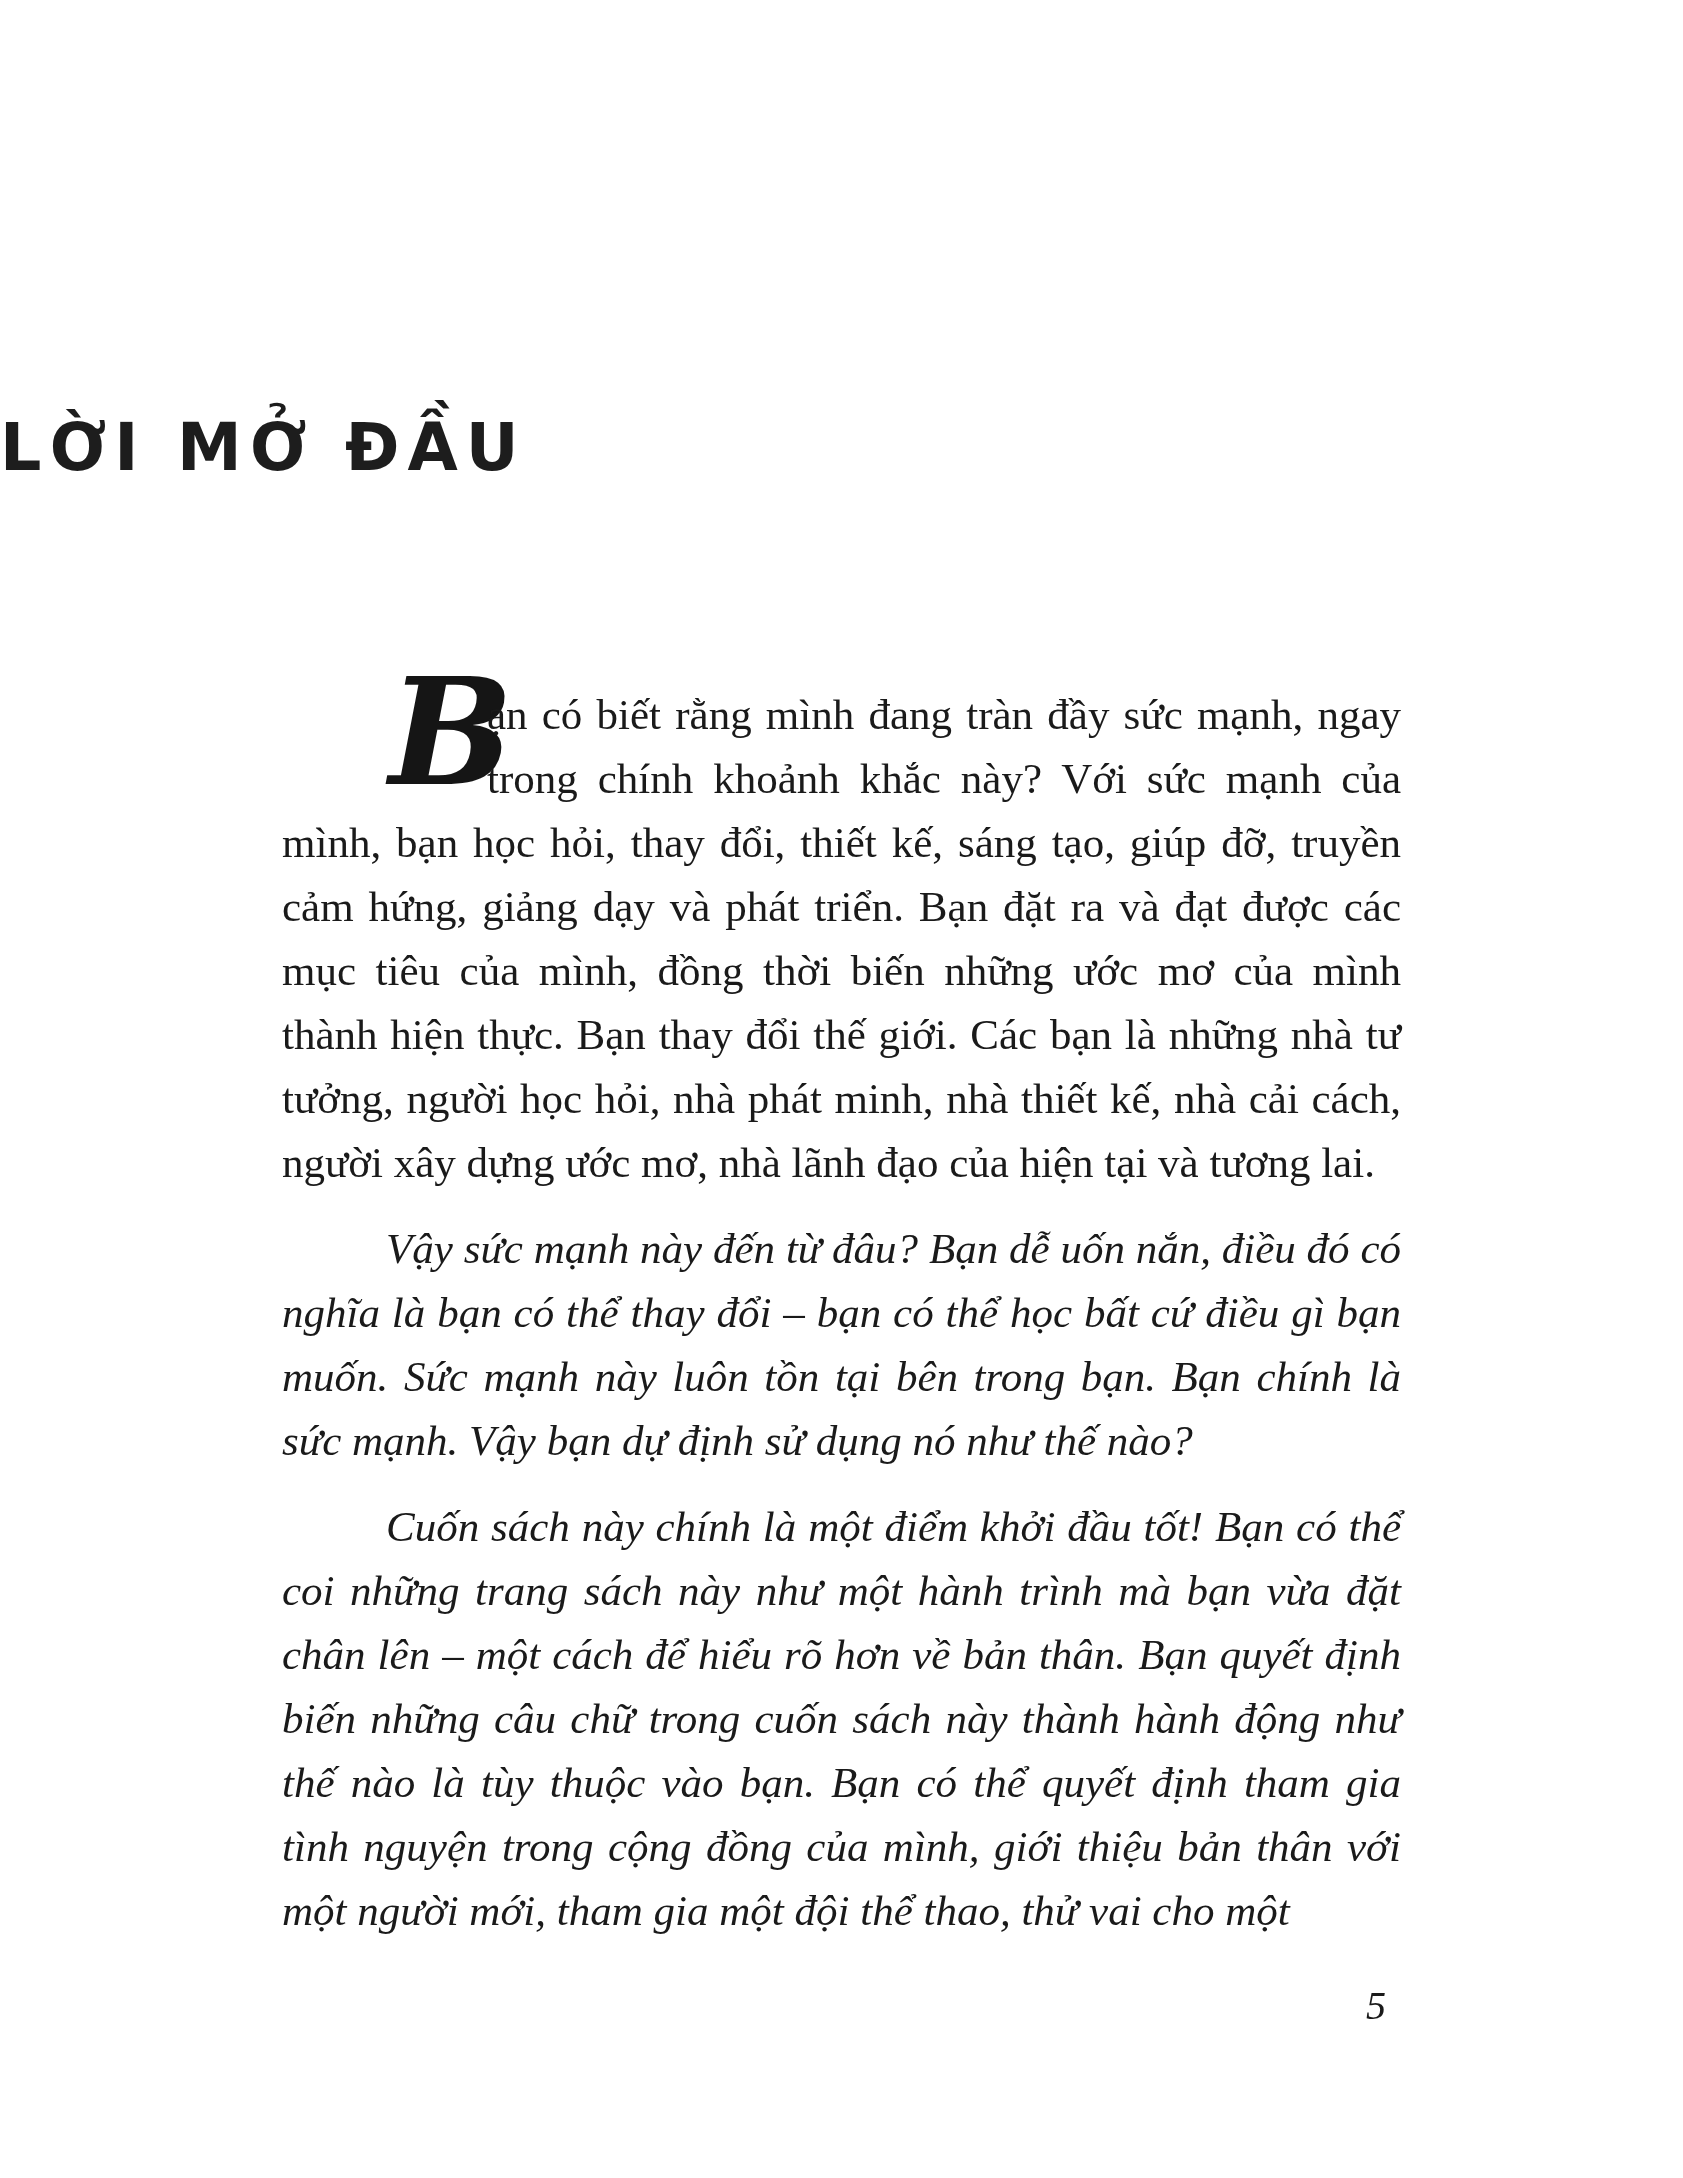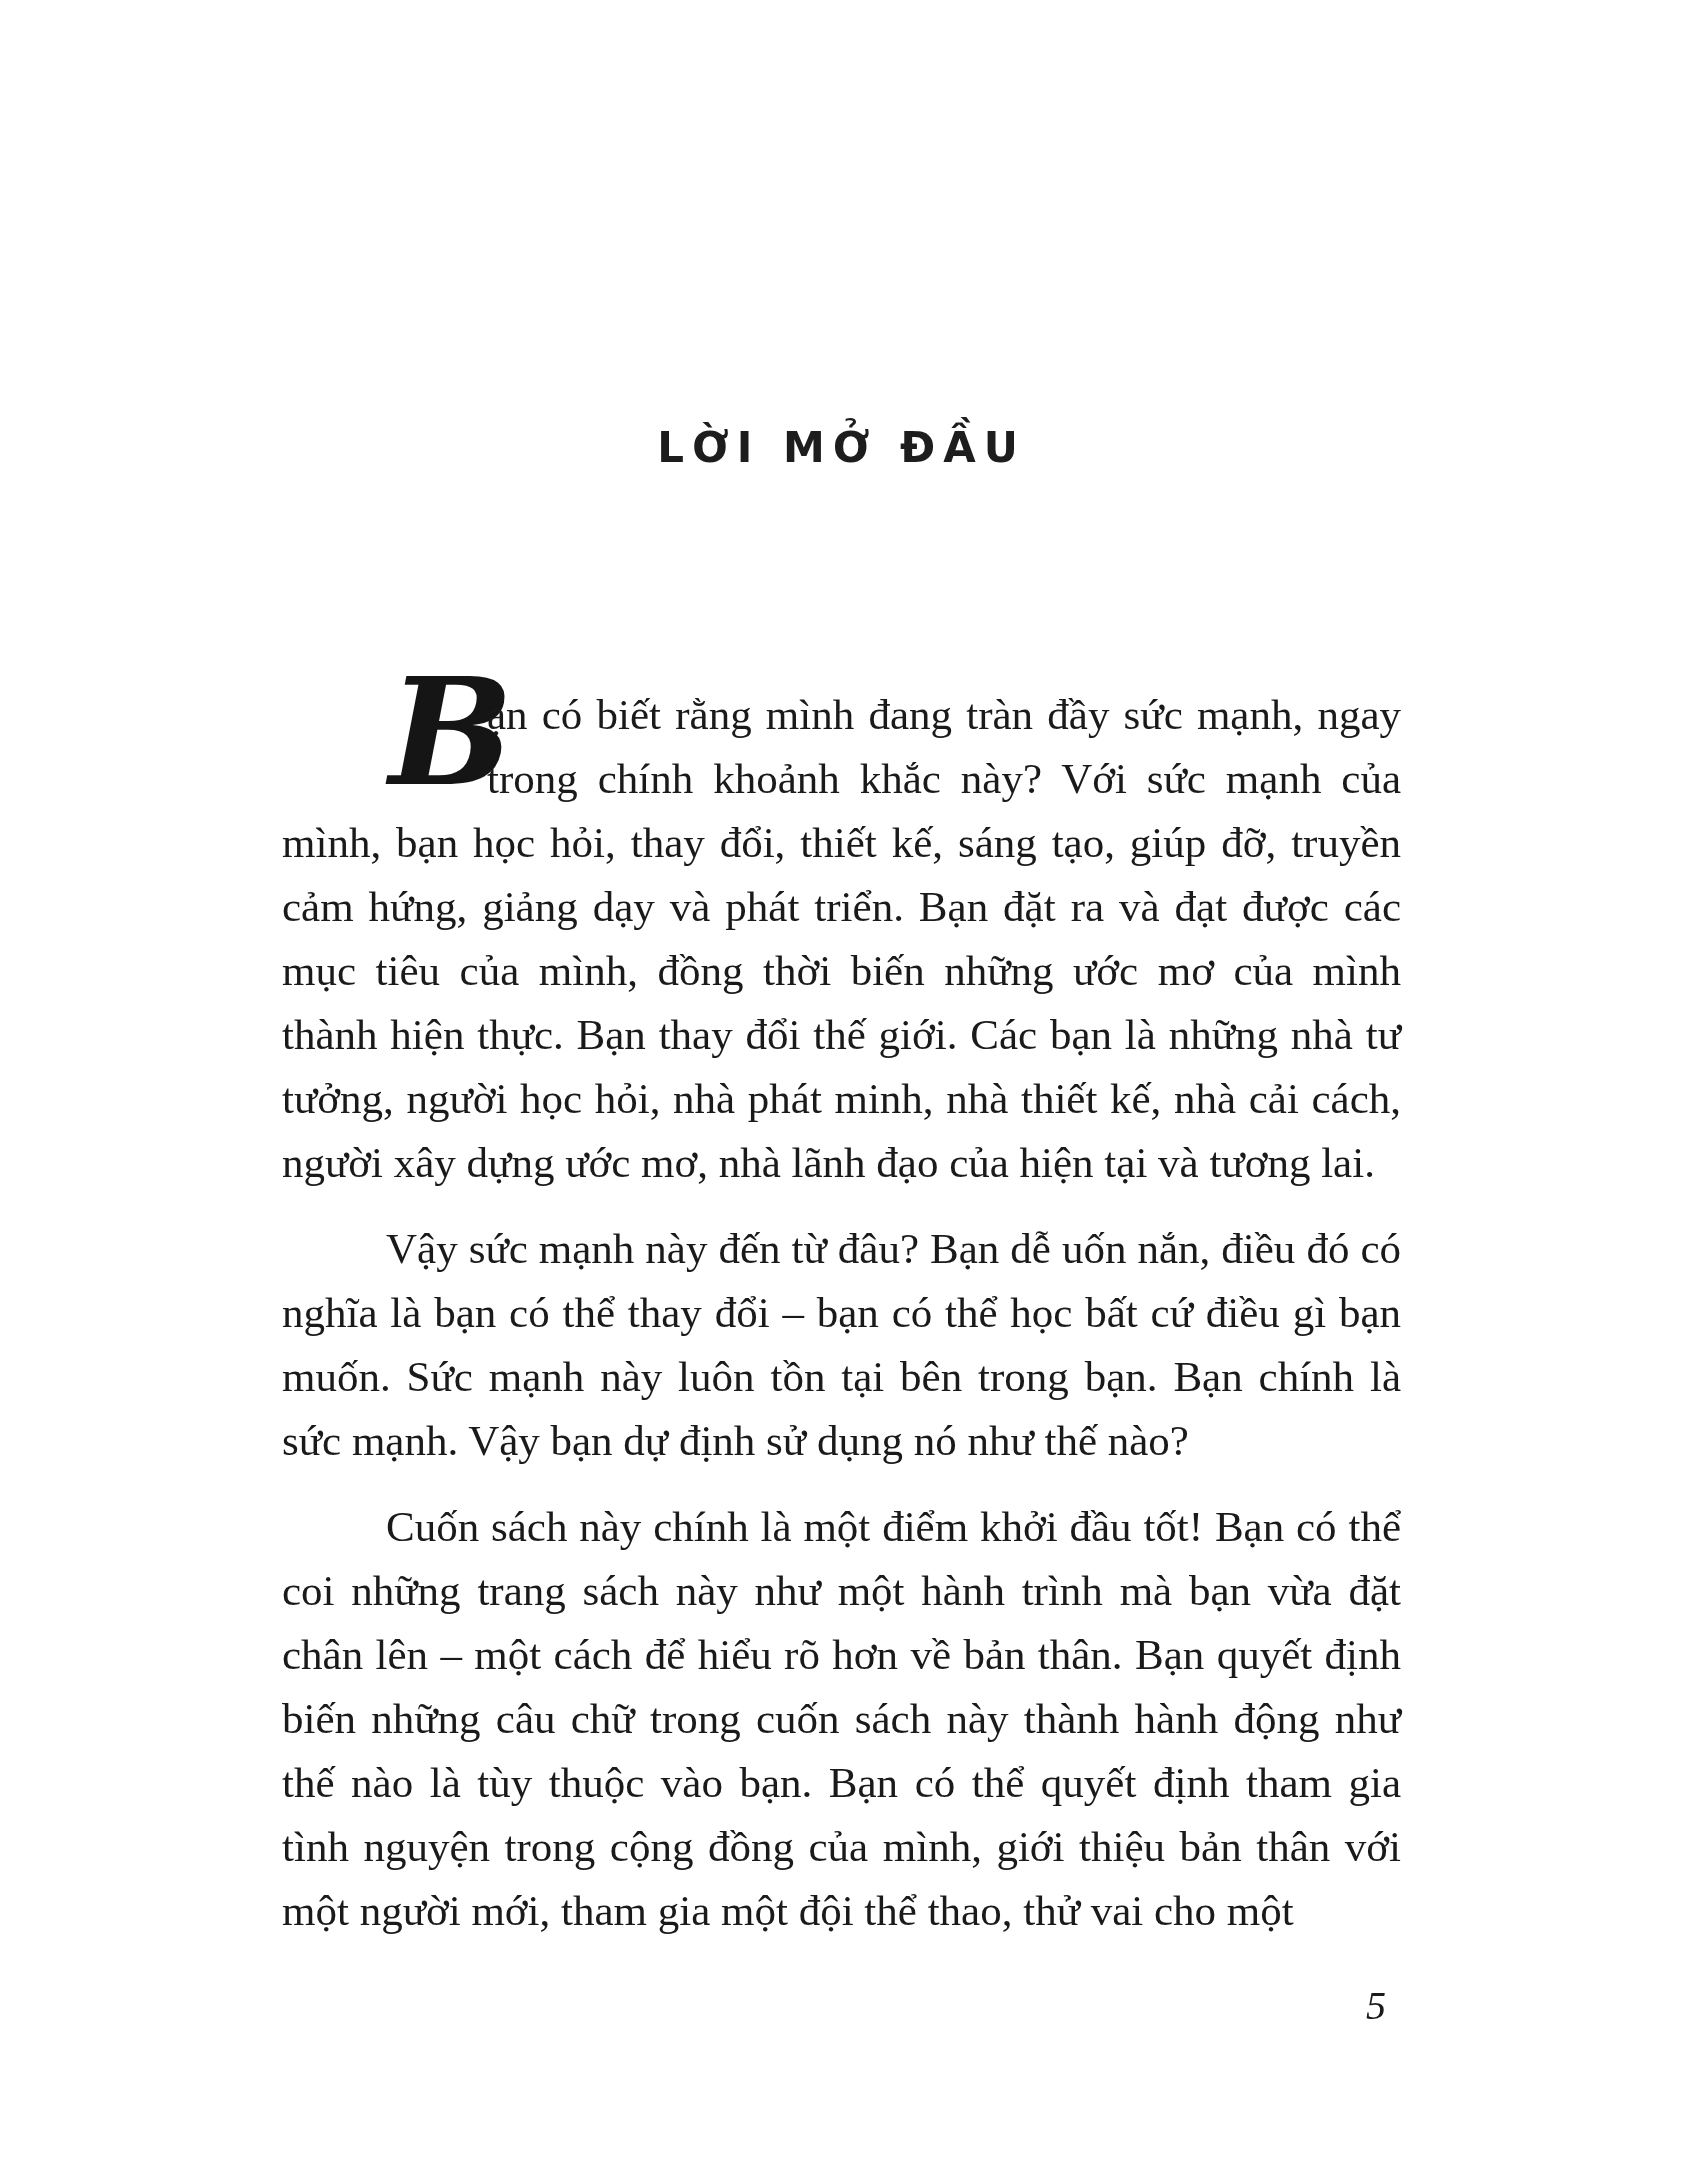--- a/index.html
+++ b/index.html
@@ -15,24 +15,24 @@
     overflow: hidden;
     color: #1a1a1a;
     font-family: "Liberation Serif", serif;
   }
   .chapter-title {
     position: absolute;
     top: 415px;
     left: 0;
     width: 100%;
     margin: 0;
-    text-align: center;
+    text-align: left;
     font-family: "DejaVu Sans", sans-serif;
     font-weight: bold;
-    font-size: 42px;
+    font-size: 65px;
     line-height: 65px;
     letter-spacing: 8px;
     color: #1d1d1d;
   }
   .body-text {
     position: absolute;
     left: 282px;
     top: 683px;
     width: 1119px;
     font-size: 43px;
@@ -42,20 +42,21 @@
   }
   .para {
     margin: 0;
     padding: 0;
   }
   .para + .para {
     margin-top: 22px;
   }
   .para.indent {
     text-indent: 104px;
+    font-style: italic;
   }
   .dropcap {
     float: left;
     width: 87px;
     height: 121px;
     margin: 0 11px 0 107px;
     font-family: "DejaVu Serif", serif;
     font-style: italic;
     font-weight: bold;
     font-size: 147px;

